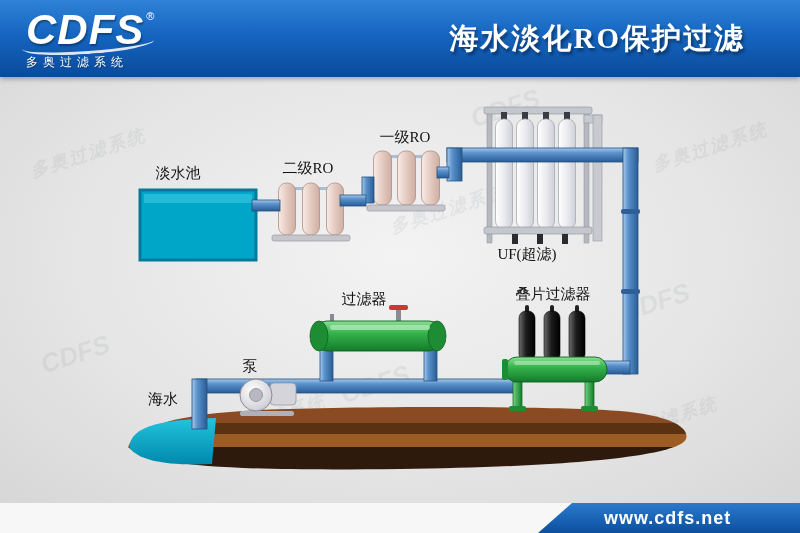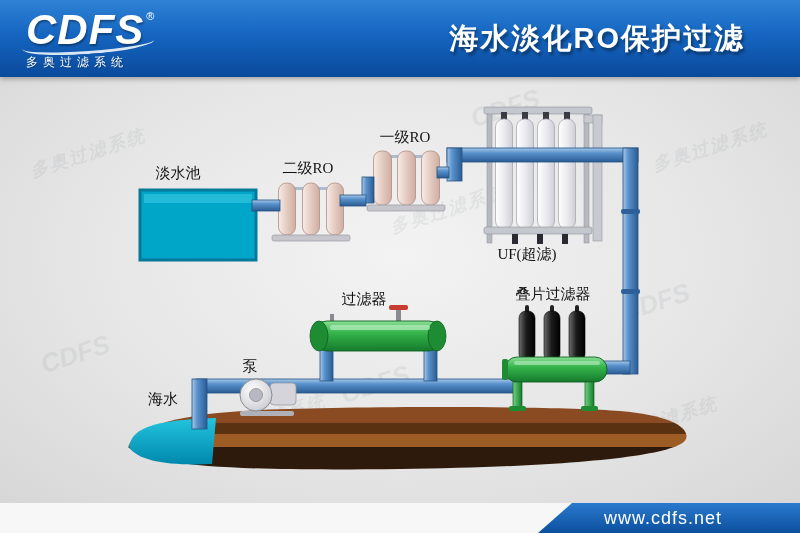--- a/index.html
+++ b/index.html
@@ -14,38 +14,38 @@
   .logo-row{display:flex;align-items:flex-start;}
   .logo-text{font-size:42px;font-weight:bold;font-style:italic;letter-spacing:1px;
              text-shadow:1px 2px 2px rgba(0,0,0,.35);}
   .logo-reg{font-size:11px;margin-top:2px;margin-left:2px;}
   .logo-swoosh{position:absolute;left:-4px;top:26px;width:132px;height:16px;
                border-bottom:3px solid rgba(255,255,255,.85);border-radius:50%;
                transform:rotate(-4deg);pointer-events:none;}
   .logo-sub{font-size:12px;letter-spacing:5px;margin-top:5px;white-space:nowrap;
             text-shadow:1px 1px 1px rgba(0,0,0,.3);}
   .title{margin:0 55px 0 auto;font-size:29px;font-weight:bold;color:#fff;letter-spacing:2px;
-         text-shadow:2px 3px 3px rgba(0,0,0,.4);}
+         text-shadow:2px 3px 3px rgba(0,0,0,.4);font-family:Liberation Serif, serif;}
 
   
   .stage{position:absolute;left:0;top:77px;width:800px;height:426px;
          background:radial-gradient(ellipse at 50% 42%,#f3f3f3 0%,#e6e6e6 55%,#d7d7d7 100%);}
   .stage svg{position:absolute;left:0;top:0;}
   .wm{position:absolute;font-weight:bold;font-style:italic;color:#707880;opacity:.10;
       transform:rotate(-18deg);white-space:nowrap;pointer-events:none;}
   .wm.big{font-size:26px;} .wm.small{font-size:18px;letter-spacing:2px;}
   svg text.lbl{font-family:"Liberation Serif","DejaVu Serif",serif;font-size:15px;fill:#121212;}
 
   
   .footer{position:absolute;left:0;top:503px;width:800px;height:30px;background:#f7f7f7;}
   .footer-blue{position:absolute;right:0;top:0;height:30px;width:262px;
                clip-path:polygon(34px 0,100% 0,100% 100%,0 100%);
                background:linear-gradient(180deg,#2a7ace 0%,#0c4f9e 100%);
                display:flex;align-items:center;}
-  .footer-url{margin-left:66px;color:#fff;font-size:18px;font-weight:normal;letter-spacing:1px;}
+  .footer-url{margin-left:66px;color:#fff;font-size:18px;font-weight:bold;letter-spacing:1px;}
 </style>
 </head>
 <body>
 
 <div class="page">
 
   <header class="header">
     <div class="logo">
       <div class="logo-row">
         <span class="logo-text">CDFS</span>

